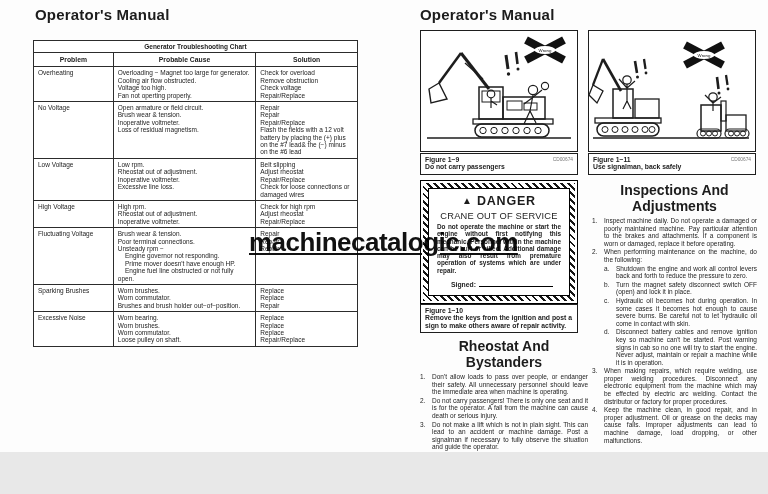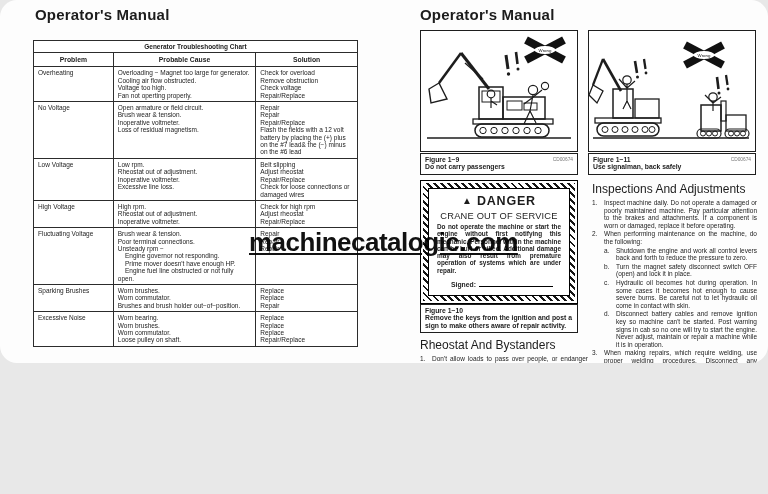--- a/index.html
+++ b/index.html
@@ -1,17 +1,17 @@
 <!DOCTYPE html>
 <html><head>
 <meta charset="utf-8">
 <style>
   html,body{margin:0;padding:0;background:#e8e8e8;}
-  #canvas{position:relative;width:768px;height:363px;background:#fdfdfd;overflow:hidden;
-          font-family:"Liberation Sans",sans-serif;color:#1c1c1c;border-radius:17px;}
+  #canvas{position:relative;width:768px;height:452px;background:#fdfdfd;overflow:hidden;
+          font-family:"Liberation Sans",sans-serif;color:#1c1c1c;}
   .abs{position:absolute;}
   .page-title{font-size:15px;font-weight:bold;letter-spacing:.2px;}
 
   
   table.ts{border-collapse:collapse;width:325px;background:#fff;}
   table.ts,table.ts td,table.ts th{border:1px solid #2c2c2c;}
   table.ts{border-width:1.5px;}
   td.tbl-title{font-size:10px;font-weight:bold;text-align:center;padding:4px 2px;}
   table.ts th{font-size:6.8px;font-weight:bold;text-align:center;padding:3px 2px;}
   table.ts td{font-size:6.5px;line-height:7.4px;padding:2px 4px;vertical-align:top;}
@@ -36,21 +36,21 @@
   .danger-inner{background:#fff;border:1px solid #000;padding:4px 6px 5px 6px;}
   .danger-head{display:flex;justify-content:center;align-items:center;gap:5px;margin-top:1px;}
   .danger-tri{font-size:10px;line-height:10px;}
   .danger-word{font-size:12.5px;font-weight:bold;letter-spacing:.8px;}
   .danger-title{font-size:9.3px;font-weight:normal;text-align:center;margin:3px 0 2px 0;letter-spacing:.2px;}
   .danger-body{font-size:6.4px;font-weight:600;line-height:7.3px;text-align:justify;margin:1px 2px;}
   .signed-row{display:flex;align-items:flex-end;font-size:6.8px;font-weight:bold;margin:5px 8px 2px 16px;}
   .signed-line{flex:1;border-bottom:1px solid #000;margin:0 2px 1px 3px;height:7px;}
 
   
-  .sec-head{font-size:12px;font-weight:normal;margin-bottom:3px;}
+  .sec-head{font-size:14px;font-weight:bold;margin-bottom:3px;text-align:center;}
   .li-row{display:flex;margin-bottom:1px;}
   .li-row.sub{padding-left:12px;}
   .li-num{width:12px;flex:none;font-size:6.5px;line-height:7.6px;}
   .li-text{flex:1;font-size:6.5px;line-height:7.6px;text-align:justify;}
 
   
   .watermark{font-size:26px;font-weight:bold;color:#000000;opacity:.93;letter-spacing:-.5px;
              white-space:nowrap;z-index:9;text-decoration:underline;}
 </style>
 </head>

